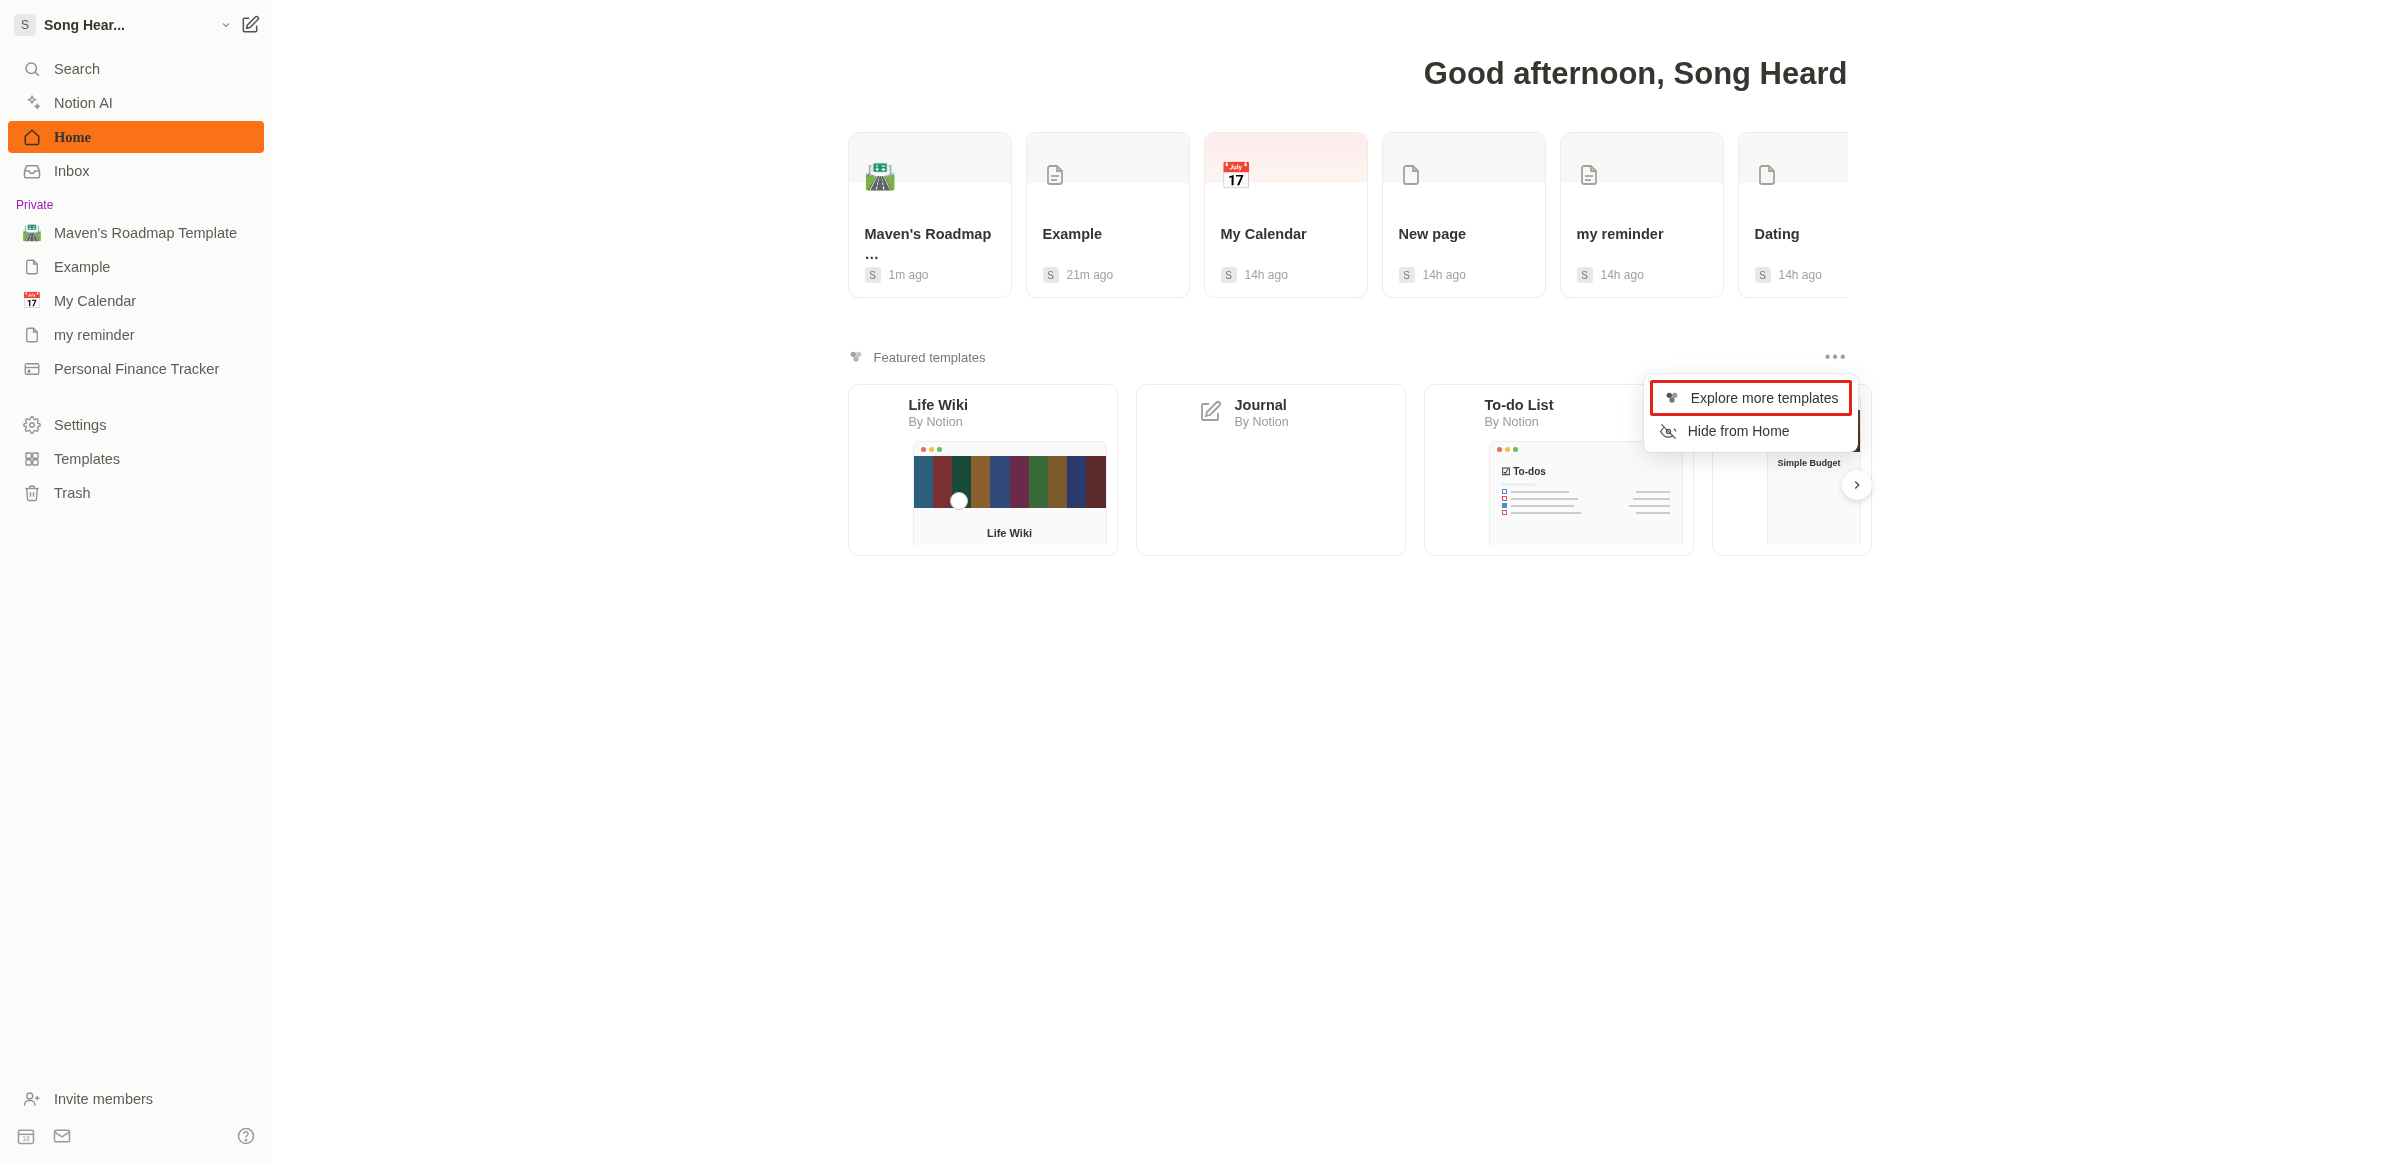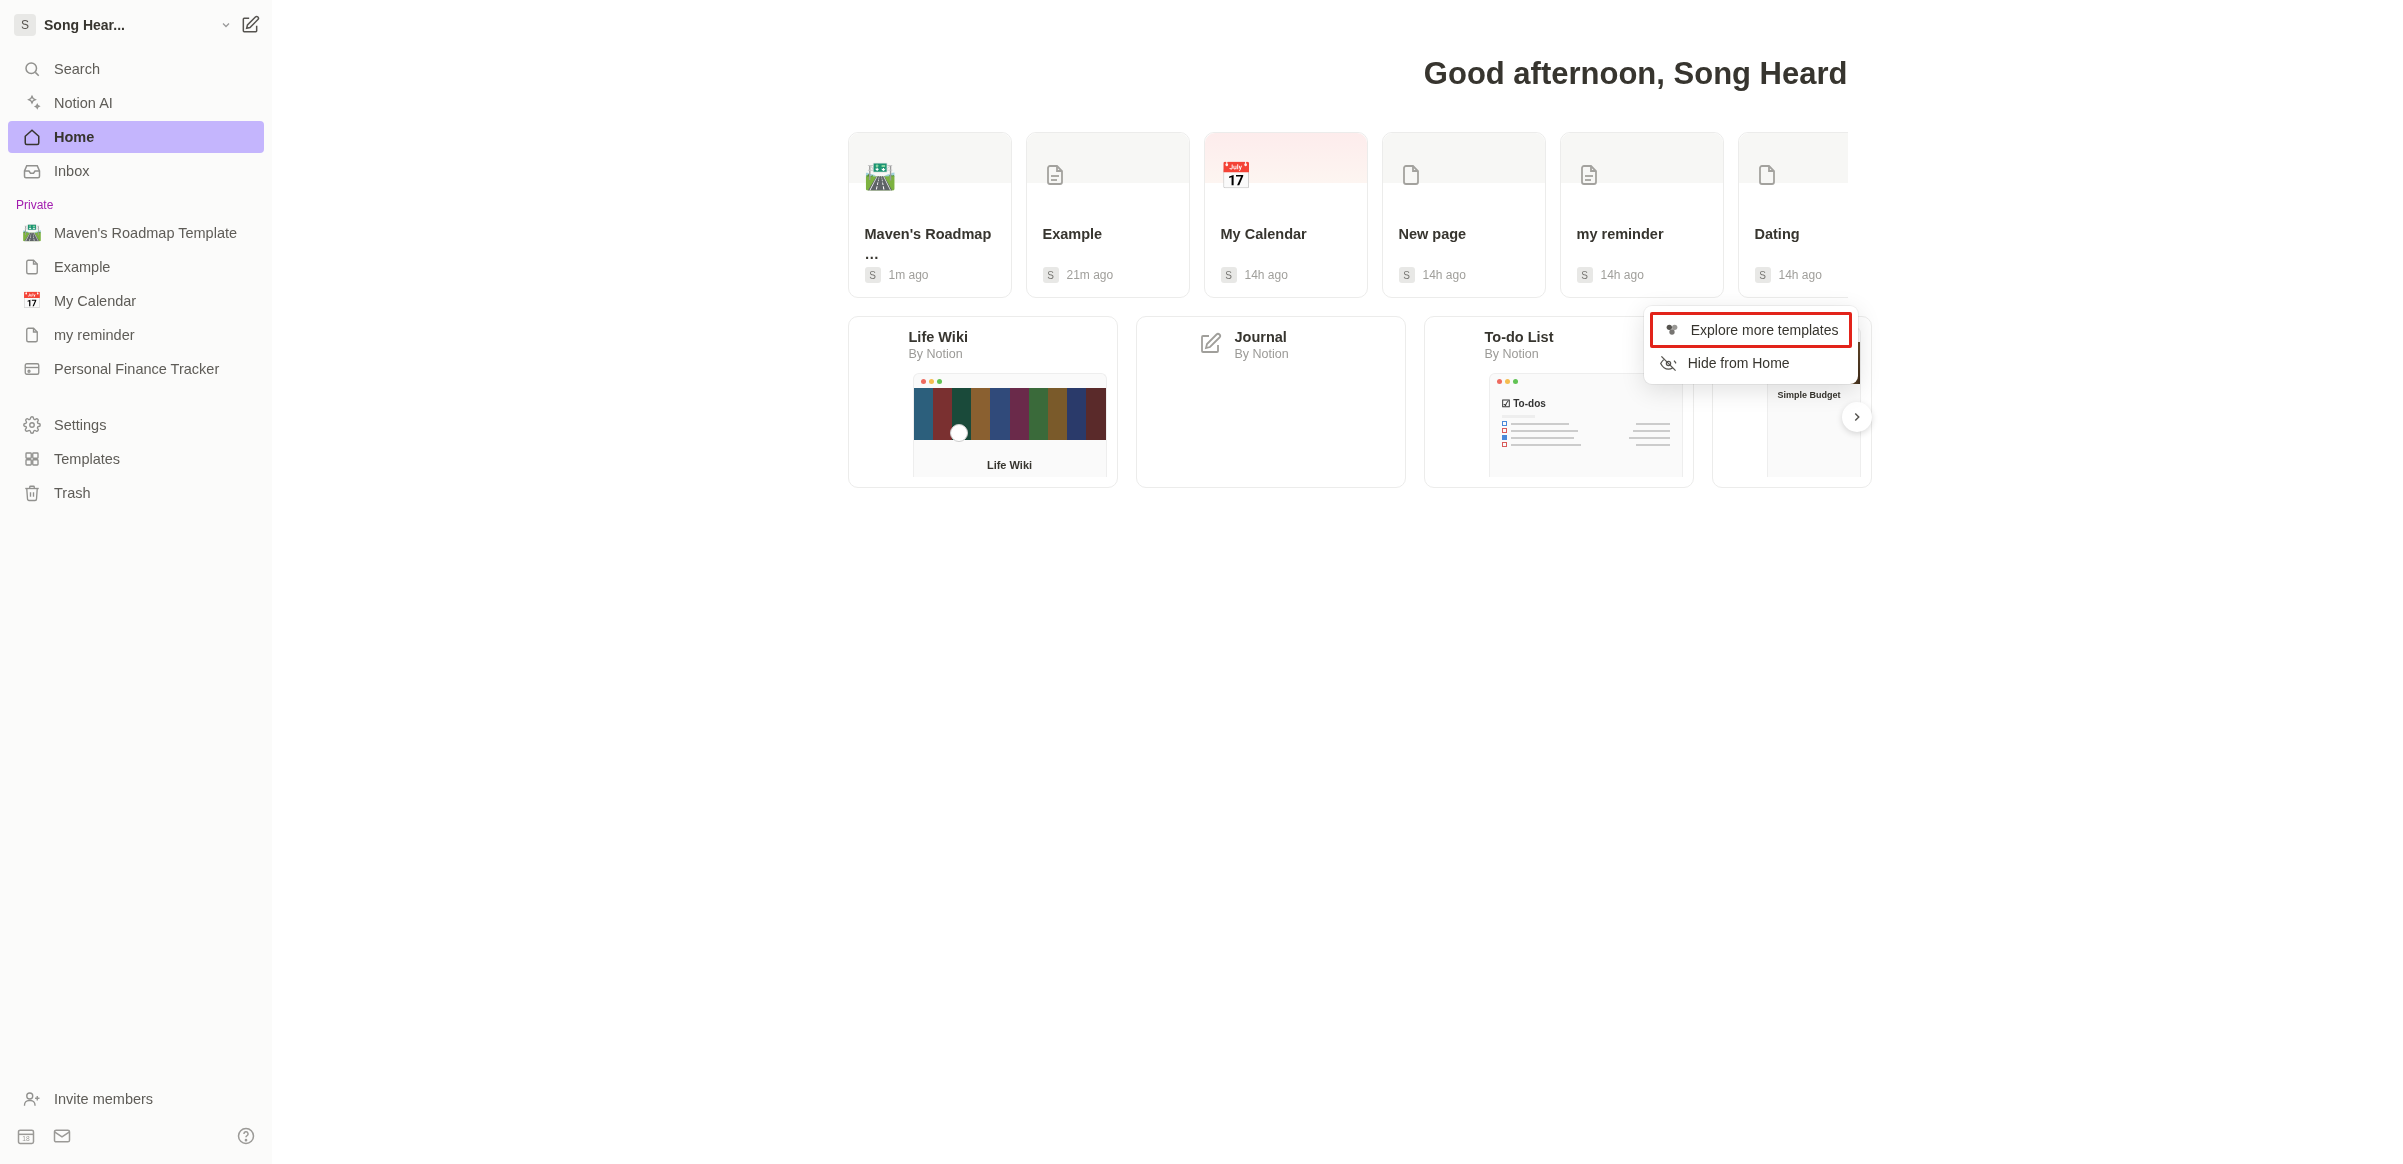--- a/index.html
+++ b/index.html
@@ -5,21 +5,21 @@
 * { box-sizing: border-box; margin: 0; padding: 0; }
 body { font-family: -apple-system, BlinkMacSystemFont, "Segoe UI", Helvetica, Arial, sans-serif; color: #37352f; background: #fff; overflow: hidden; }
 .app { display: flex; height: 100vh; }
 .sidebar { width: 272px; background: #fbfbfa; display: flex; flex-direction: column; padding: 8px 0; }
 .sb-header { display: flex; align-items: center; padding: 6px 12px 6px 14px; gap: 8px; }
 .avatar { width: 22px; height: 22px; background: #e8e8e6; border-radius: 4px; display: flex; align-items: center; justify-content: center; font-size: 12px; font-weight: 500; color: #57534e; }
 .workspace-name { font-weight: 600; font-size: 14px; flex: 1; white-space: nowrap; overflow: hidden; text-overflow: ellipsis; }
 .chev { color: #999; font-size: 12px; margin-left: 2px; margin-right: auto; }
 .edit-btn { color: #55534f; cursor: pointer; }
 .sb-item { display: flex; align-items: center; gap: 12px; padding: 6px 14px; margin: 1px 8px; border-radius: 4px; cursor: pointer; font-size: 14.5px; color: #5e5c57; }
-.sb-item.active { background: #c4b5fd; color: #37352f; font-weight: 600; }
+.sb-item.active { background: #f97316; color: #37352f; font-weight: 600; font-family: Liberation Serif, serif; }
 .sb-icon { width: 20px; height: 20px; display: flex; align-items: center; justify-content: center; color: #91918e; flex-shrink: 0; }
 .emoji { font-size: 16px; line-height: 1; }
 .sb-section-label { font-size: 12px; color: #a21caf; padding: 10px 16px 4px; font-weight: 500; }
 .sb-bottom { margin-top: auto; }
 .sb-footer-icons { display: flex; gap: 16px; padding: 10px 16px; color: #9b9a97; align-items: center; }
 .main { flex: 1; overflow-y: auto; padding: 40px 0 60px; position: relative; }
 .content { max-width: 1100px; margin: 0 auto; padding: 0 40px 0 60px; }
 .greeting { font-size: 31px; font-weight: 700; text-align: right; margin: 16px 0 40px; }
 .section-head { display: flex; align-items: center; gap: 10px; color: #787773; font-size: 13px; margin-bottom: 16px; font-weight:500;}
 .section-head .icon { color: #a3a29e; width: 16px; height: 16px; display:flex; align-items:center; justify-content:center;}
@@ -309,20 +309,31 @@
               </svg>
             </span>
           <div class="rc-title">Dating</div>
           <div class="rc-meta">
               <span class="sm-avatar">S</span>
               <span>14h ago</span>
             </div>
         </div>
       </div>
 
+      <div class="section-head templates-head">
+        <span class="icon">
+          <svg width="16" height="16" viewBox="0 0 24 24" fill="currentColor">
+              <circle cx="8" cy="8" r="4"></circle>
+              <circle cx="16" cy="8" r="4" opacity=".6"></circle>
+              <circle cx="12" cy="15" r="4" opacity=".8"></circle>
+            </svg>
+        </span>
+        <span>Featured templates</span>
+        <span class="more-dots">•••</span>
+      </div>
 
       <div class="templates-row">
         <div class="tpl-card">
           <div class="tpl-head">
             <div>
               <div class="tpl-title">Life Wiki</div>
               <div class="tpl-by">By Notion</div>
             </div>
           </div>
           <div class="tpl-preview">

